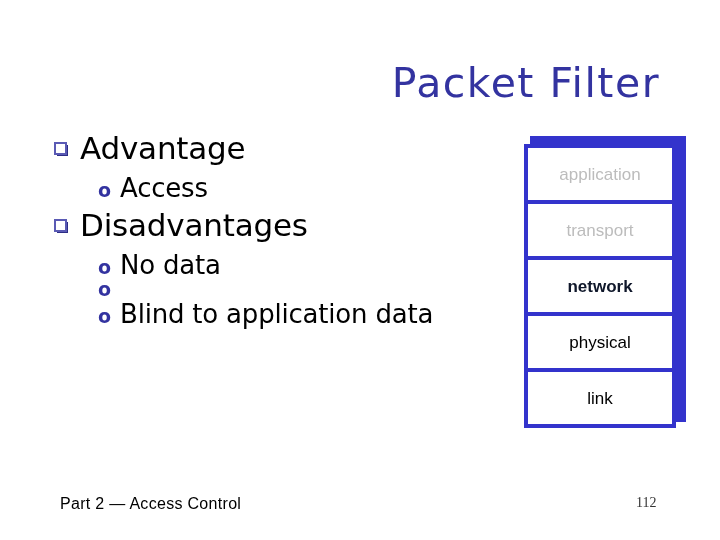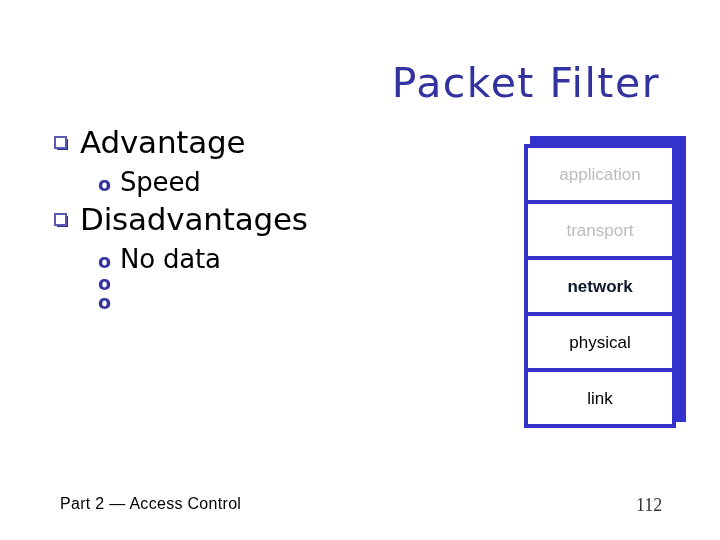--- a/index.html
+++ b/index.html
@@ -36,21 +36,21 @@
     font-weight: 400;
     letter-spacing: 1.5px;
     line-height: 1.05;
     white-space: nowrap;
   }
 
   
   #bullet-column {
     position: absolute;
     left: 54px;
-    top: 124px;
+    top: 130px;
     width: 450px;
   }
 
   .bullet-row {
     display: flex;
     align-items: baseline;
     white-space: nowrap;
   }
 
   
@@ -178,21 +178,21 @@
     font-size: 16px;
     letter-spacing: 0.3px;
     white-space: nowrap;
   }
   #page-number {
     position: absolute;
     left: 636px;
     top: 495px;
     color: #333333;
     font-family: "Liberation Serif", serif;
-    font-size: 18px;
+    font-size: 14px;
     white-space: nowrap;
   }
 </style>
 </head>
 <body>
 
 <div id="slide">
 
   <div id="slide-title">Packet Filter</div>
 
@@ -200,21 +200,21 @@
 
     <div class="bullet-row lvl1">
       <span class="bullet-mark"><span class="sq"></span></span>
       <span class="bullet-text">Advantage</span>
     </div>
 
     <div class="gap-advantage"></div>
 
     <div class="bullet-row lvl2">
       <span class="bullet-mark">o</span>
-      <span class="bullet-text">Speed</span>
+      <span class="bullet-text">Access</span>
     </div>
 
     <div class="gap-disadv"></div>
 
     <div class="bullet-row lvl1">
       <span class="bullet-mark"><span class="sq"></span></span>
       <span class="bullet-text">Disadvantages</span>
     </div>
 
     <div class="gap-advantage"></div>
@@ -223,20 +223,21 @@
       <span class="bullet-mark">o</span>
       <span class="bullet-text">No data</span>
     </div>
 
     <div class="bullet-row lvl2">
       <span class="bullet-mark">o</span>
     </div>
 
     <div class="bullet-row lvl2">
       <span class="bullet-mark">o</span>
+      <span class="bullet-text">Blind to application data</span>
     </div>
 
   </div>
 
   <div id="network-stack">
     <div id="stack-shadow"></div>
     <div id="stack-frame">
       <div class="stack-layer layer-dim">application</div>
       <div class="stack-layer layer-dim">transport</div>
       <div class="stack-layer layer-active">network</div>

